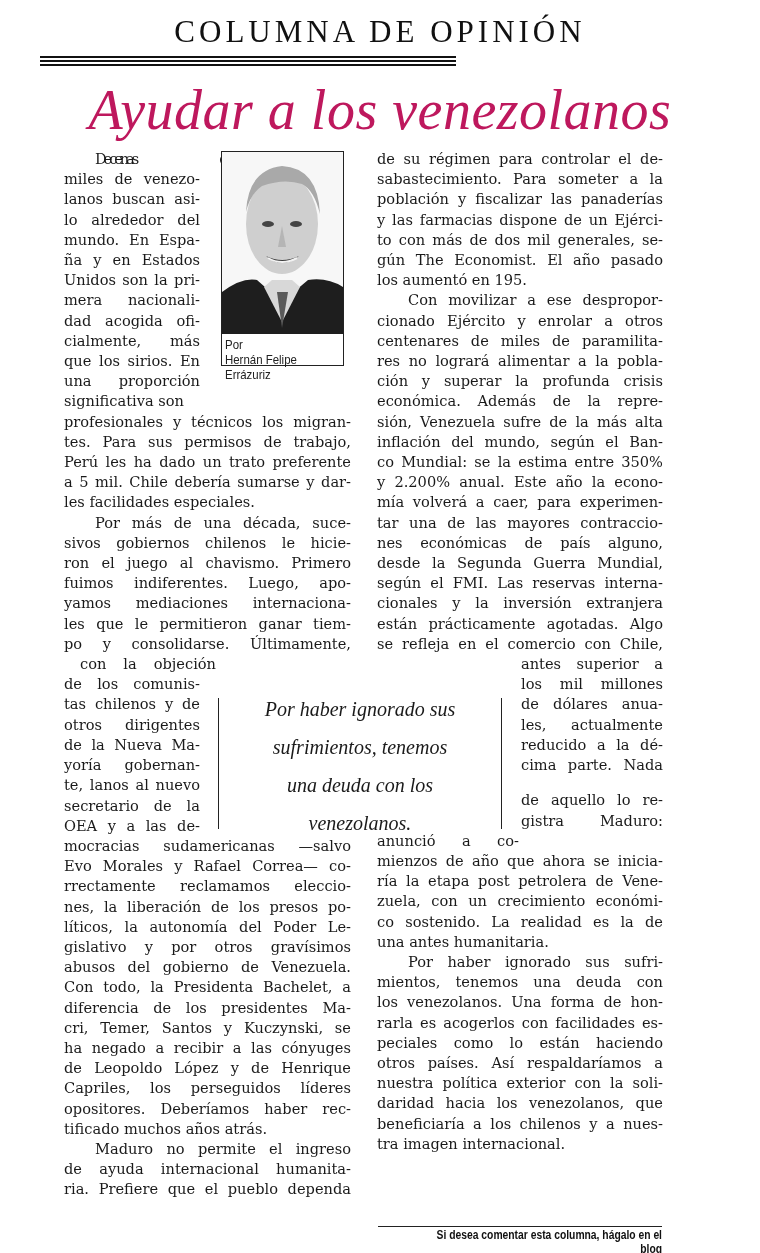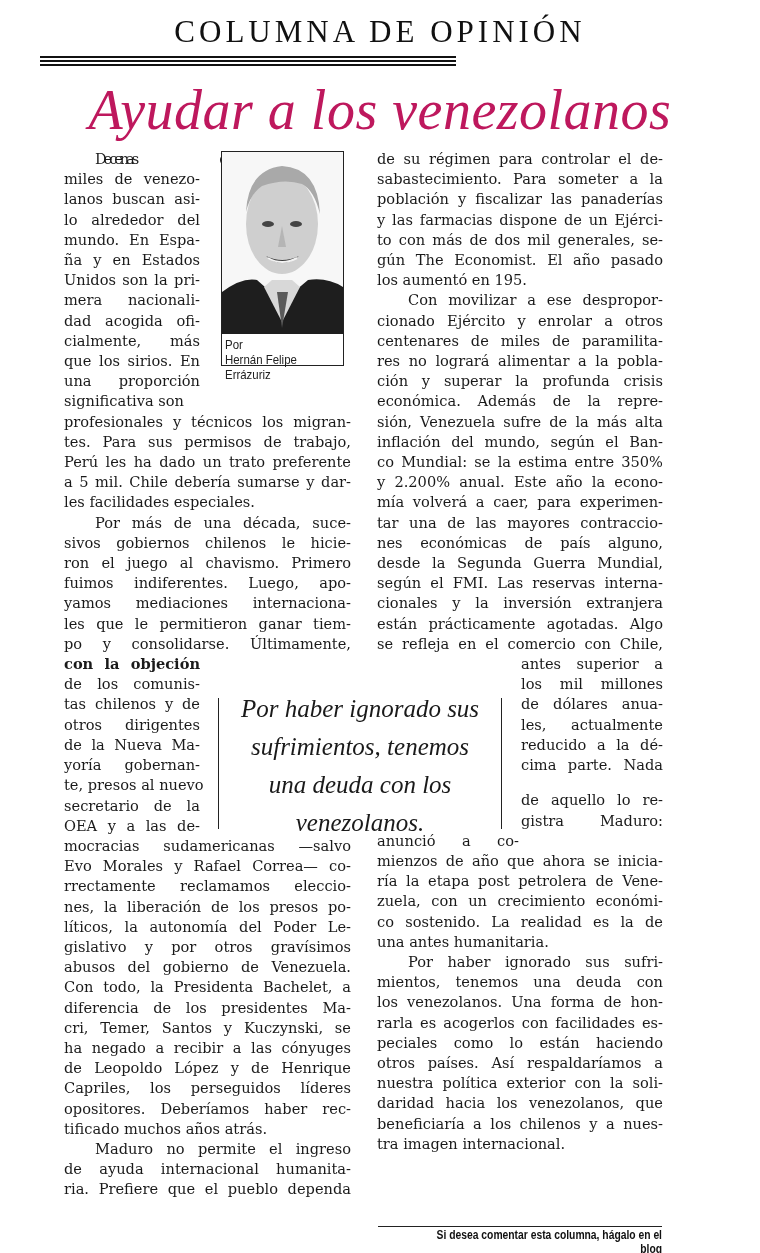--- a/index.html
+++ b/index.html
@@ -11,21 +11,21 @@
   .col { position: absolute; font-family: "DejaVu Serif", serif; font-size: 14.6px; line-height: 20.2px; text-align: justify; color: #1a1a1a; }
   .line { display: block; white-space: nowrap; text-align-last: justify; text-align: justify; }
   .line.last { text-align-last: left; }
   .indent { padding-left: 31px; }
   .photo-box { position: absolute; left: 221px; top: 151px; width: 121px; height: 213px; border: 1px solid #222; background: #fff; }
   .photo { position: absolute; left: 0; top: 0; width: 121px; height: 182px; background: linear-gradient(180deg,#f4f4f4 0%,#e6e6e6 40%,#d2d2d2 70%,#2a2a2a 100%); overflow: hidden; }
   .photo svg { width: 121px; height: 182px; display: block; }
   .byline { position: absolute; left: 3px; top: 185px; font-family: "Liberation Sans", sans-serif; font-size: 13px; line-height: 15px; color: #222; transform: scaleX(0.88); transform-origin: left top; }
   .pull-rule-l { position: absolute; left: 218px; top: 698px; width: 1px; height: 131px; background: #222; }
   .pull-rule-r { position: absolute; left: 501px; top: 698px; width: 1px; height: 131px; background: #222; }
-  .pull { position: absolute; left: 226px; top: 690px; width: 268px; text-align: center; font-family: "Liberation Serif", serif; font-style: italic; font-size: 25px; line-height: 38px; color: #1a1a1a; }
+  .pull { position: absolute; left: 226px; top: 690px; width: 268px; text-align: center; font-family: "Liberation Serif", serif; font-style: italic; font-size: 20px; line-height: 38px; color: #1a1a1a; }
   .footer-rule { position: absolute; left: 378px; top: 1226px; width: 284px; height: 1px; background: #222; }
   .footer { position: absolute; left: 378px; top: 1228px; width: 284px; text-align: right; font-family: "Liberation Sans", sans-serif; font-weight: bold; font-size: 12px; color: #111; transform: scaleX(0.86); transform-origin: right top; }
 </style>
 </head>
 <body>
 
 <div class="kicker">COLUMNA DE OPINIÓN</div>
 <div class="rules-wrap" style="left:40px;width:416px;">
   <div></div>
     <div></div>
@@ -52,27 +52,27 @@
     <span class="line">Perú les ha dado un trato preferente</span>
     <span class="line">a 5 mil. Chile debería sumarse y dar-</span>
     <span class="line last">les facilidades especiales.</span>
     <span class="line indent">Por más de una década, suce-</span>
     <span class="line">sivos gobiernos chilenos le hicie-</span>
     <span class="line">ron el juego al chavismo. Primero</span>
     <span class="line">fuimos indiferentes. Luego, apo-</span>
     <span class="line">yamos mediaciones internaciona-</span>
     <span class="line">les que le permitieron ganar tiem-</span>
     <span class="line">po y consolidarse. Últimamente,</span>
-    <span class="line" style="width: 136px; margin-left: 0px; font-weight: bold;">con la objeción</span>
+    <span class="line" style="width: 136px; margin-left: 16px;">con la objeción</span>
     <span class="line" style="width: 136px; margin-left: 0px;">de los comunis-</span>
     <span class="line" style="width: 136px; margin-left: 0px;">tas chilenos y de</span>
     <span class="line" style="width: 136px; margin-left: 0px;">otros dirigentes</span>
     <span class="line" style="width: 136px; margin-left: 0px;">de la Nueva Ma-</span>
     <span class="line" style="width: 136px; margin-left: 0px;">yoría gobernan-</span>
-    <span class="line" style="width: 136px; margin-left: 0px;">te, presos al nuevo</span>
+    <span class="line" style="width: 136px; margin-left: 0px;">te, lanos al nuevo</span>
     <span class="line" style="width: 136px; margin-left: 0px;">secretario de la</span>
     <span class="line" style="width: 136px; margin-left: 0px;">OEA y a las de-</span>
     <span class="line">mocracias sudamericanas —salvo</span>
     <span class="line">Evo Morales y Rafael Correa— co-</span>
     <span class="line">rrectamente reclamamos eleccio-</span>
     <span class="line">nes, la liberación de los presos po-</span>
     <span class="line">líticos, la autonomía del Poder Le-</span>
     <span class="line">gislativo y por otros gravísimos</span>
     <span class="line">abusos del gobierno de Venezuela.</span>
     <span class="line">Con todo, la Presidenta Bachelet, a</span>

